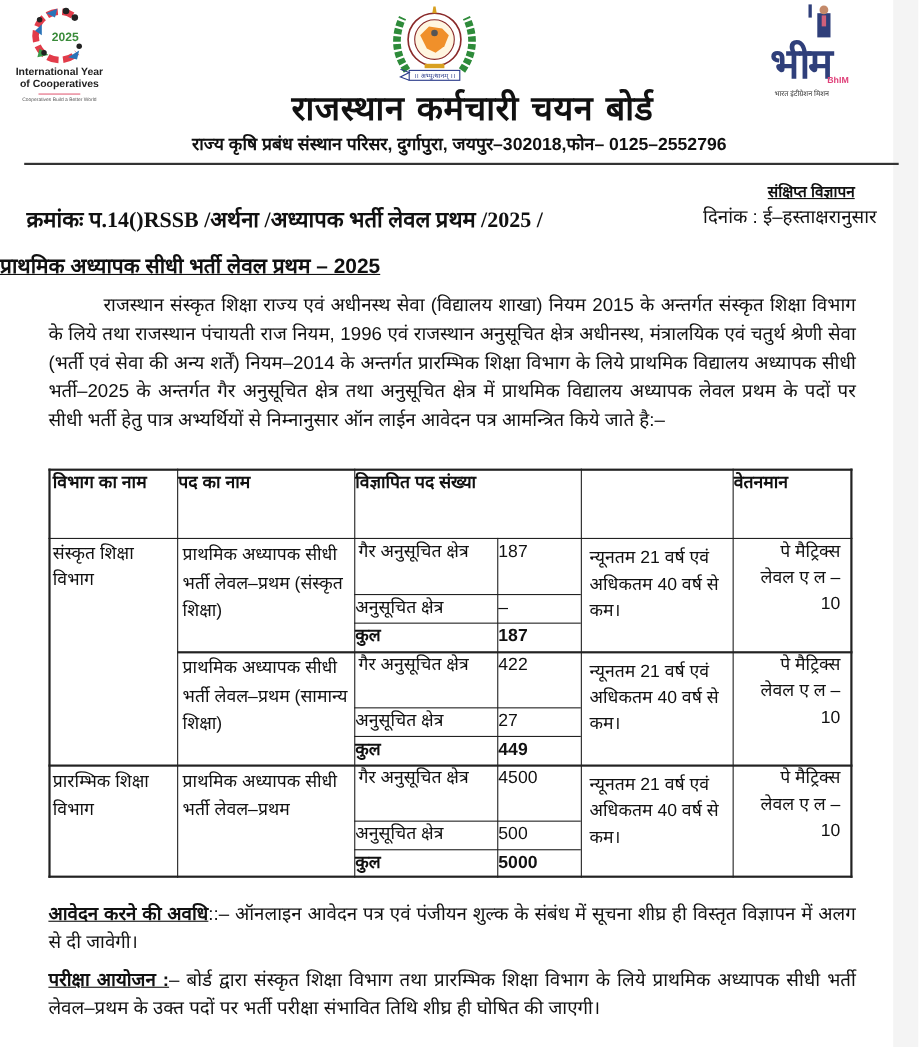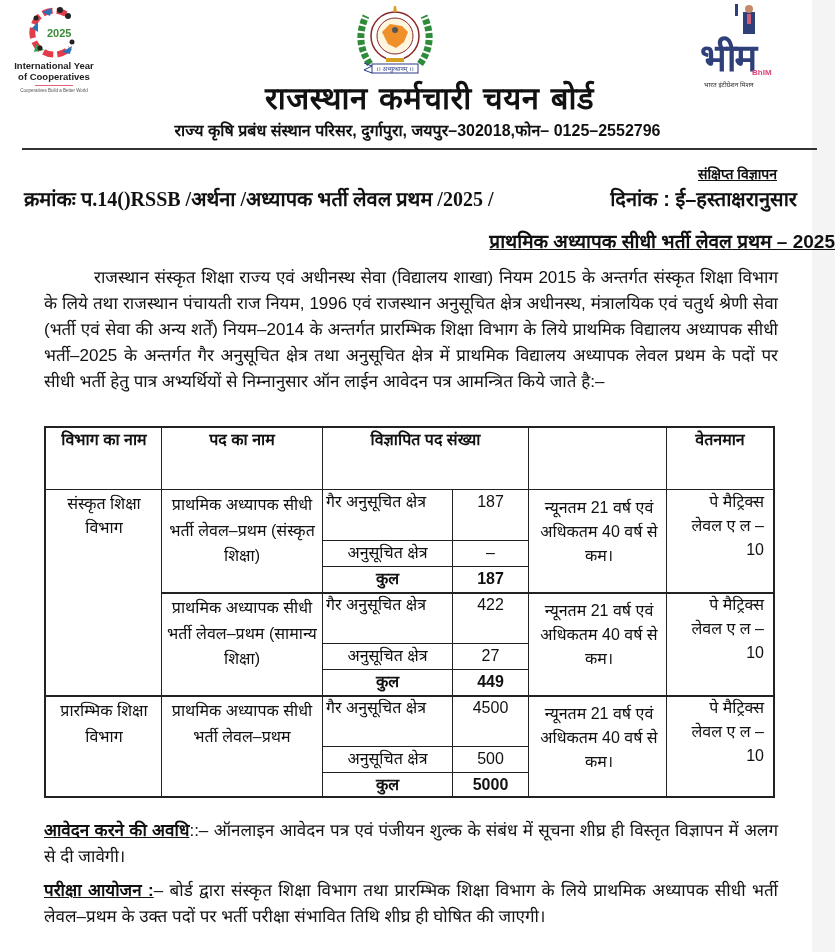--- a/index.html
+++ b/index.html
@@ -21,32 +21,32 @@
   .bhim .sub { position:absolute; left:8px; top:78px; font-size:6.5px; color:#333; white-space:nowrap; }
 
   .org-title { position:absolute; left:0; width:835px; top:76px; text-align:center;
                font-family:"DejaVu Sans", sans-serif; font-weight:bold; font-size:31px; letter-spacing:0.5px;margin-left:12px; }
   .org-addr { position:absolute; left:0; width:835px; top:119px; text-align:center;
               font-weight:bold; font-size:16px; }
   .hr { position:absolute; left:22px; top:148px; width:795px; height:2px; background:#333; }
 
   .brief { position:absolute; right:58px; top:164px; font-weight:bold; font-size:14px; text-decoration:underline;text-align:center; }
   .ref { position:absolute; left:24px; top:185px; font-weight:bold; font-size:20px;font-family:Liberation Serif, serif; }
-  .date { position:absolute; right:38px; top:185px; font-weight:bold; font-size:20px; }
-  .main-title { position:absolute; left:0; width:835px; top:228px; text-align:right;
+  .date { position:absolute; right:38px; top:185px; font-weight:normal; font-size:17px; }
+  .main-title { position:absolute; left:0; width:835px; top:228px; text-align:left;
                 font-weight:bold; font-size:19px; text-decoration:underline; }
 
   .para { position:absolute; left:44px; width:734px; font-size:17px; line-height:26px; text-align:justify; }
   .para.intro { top:265px; text-indent:50px; }
   .lbl { font-weight:bold; text-decoration:underline; }
 
   
   .tbl { position:absolute; left:44px; top:426px; width:731px; height:372px; }
   .ln { position:absolute; background:#222; }
-  .cell { position:absolute; font-size:16px; line-height:24px; text-align:center; }
+  .cell { position:absolute; font-size:16px; line-height:24px; }
   .hd { font-weight:bold; }
   .b { font-weight:bold; }
 </style>
 </head>
 <body>
 
 <div class="rstrip"></div>
 
 <div class="iyc">
   <svg width="56" height="56" viewBox="0 0 56 56">

